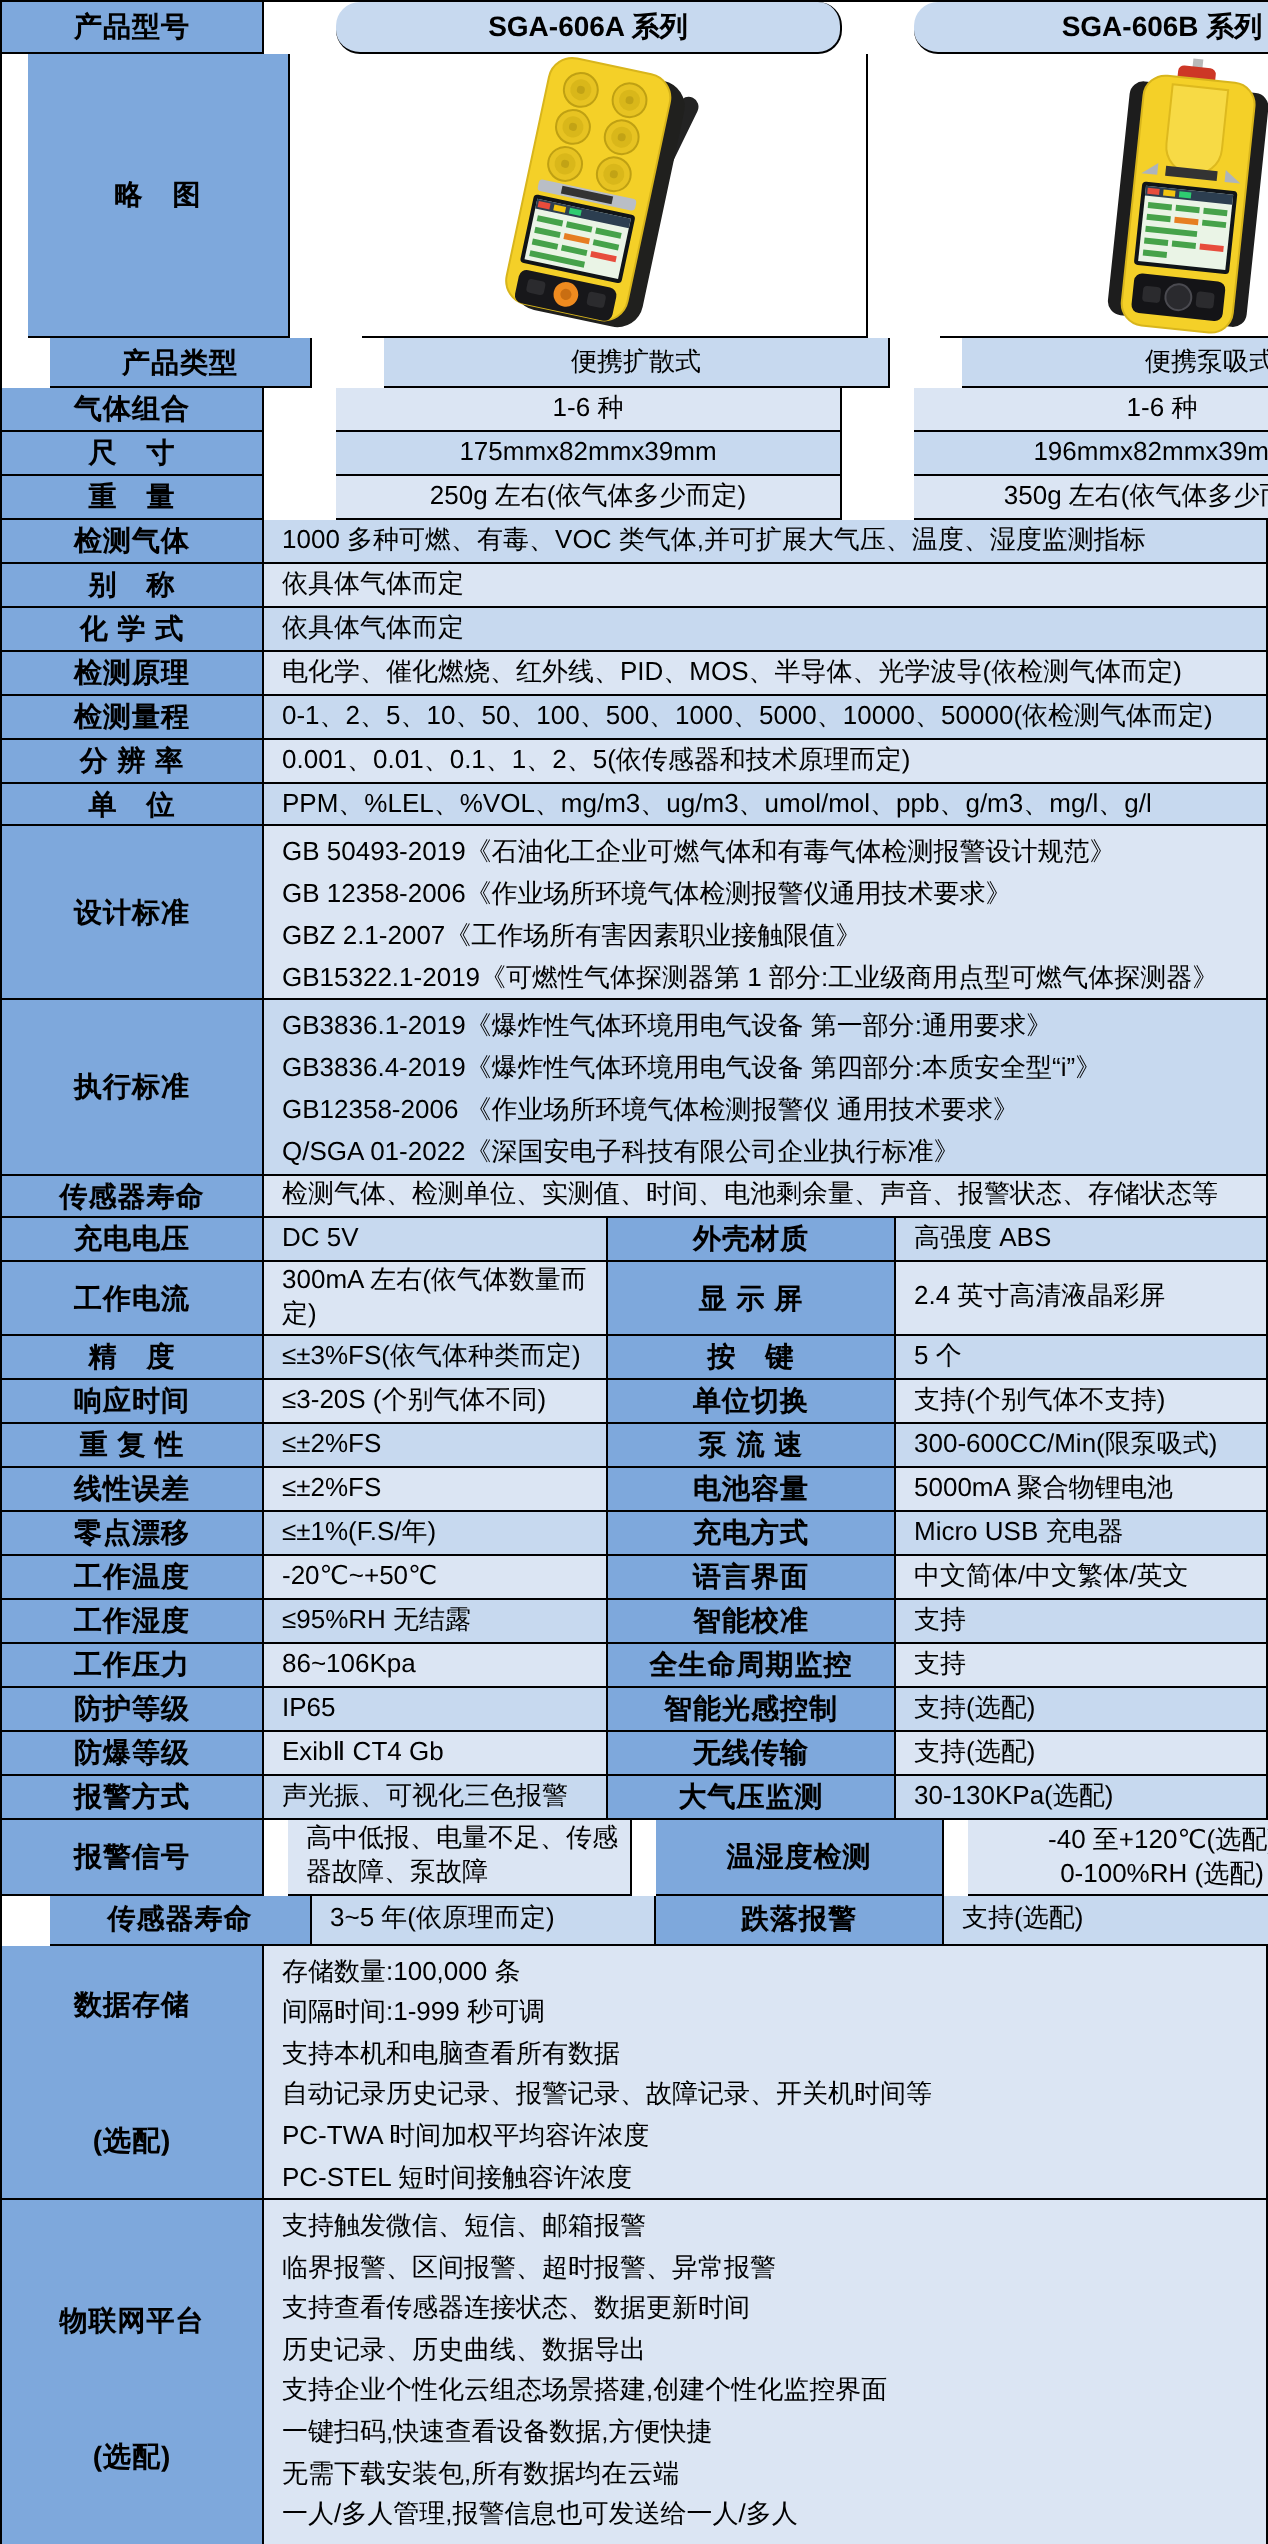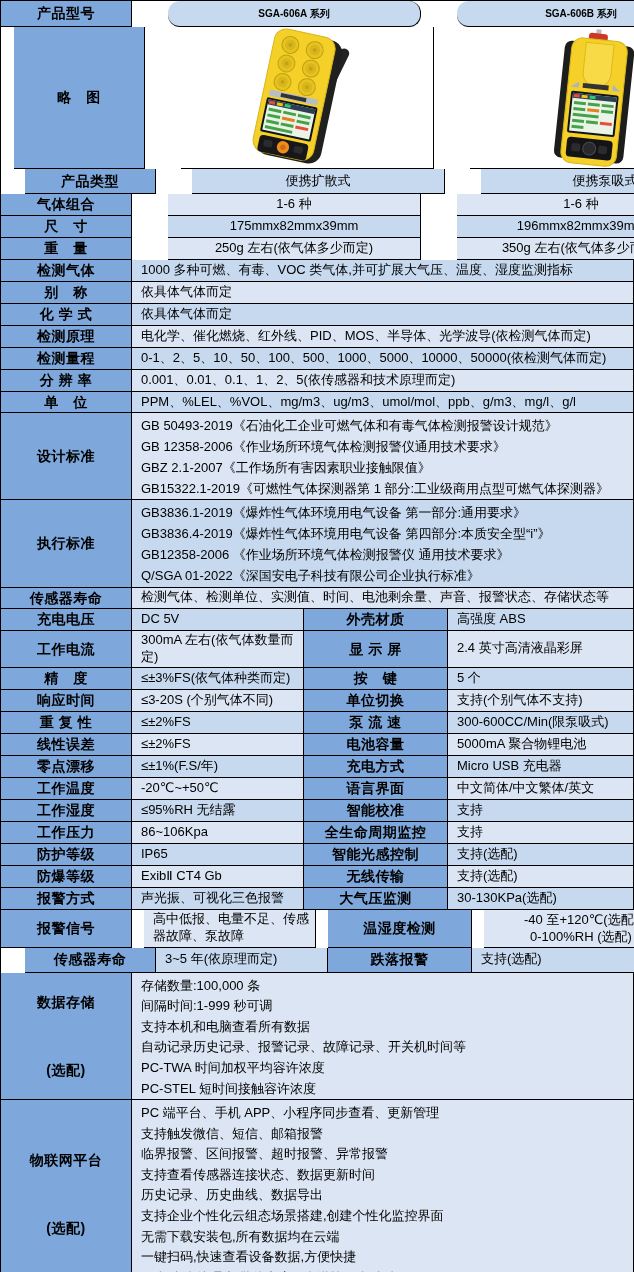--- a/index.html
+++ b/index.html
@@ -17,21 +17,21 @@
   .r4{grid-template-columns:131px 172px 144px 186px;}
   .c{
     border-right:1px solid var(--bd);
     border-bottom:1px solid var(--bd);
     box-sizing:border-box;
     display:flex;align-items:center;justify-content:center;
     text-align:center;font-size:13px;line-height:1.3;
     overflow:hidden;padding:1px 4px;
   }
   .lab{background:var(--labbg);font-weight:bold;font-size:14px;letter-spacing:.5px;}
-  .hv{font-weight:bold;font-size:10px;border-radius:12px;}
+  .hv{font-weight:bold;font-size:14px;border-radius:12px;}
   .bgA{background:var(--bgA);}
   .bgB{background:var(--bgB);}
   .white{background:#fff;padding:0;}
   .vl{justify-content:flex-start;text-align:left;padding-left:9px;padding-right:6px;}
   .ml{display:block;text-align:left;padding:3px 0 0 9px;}
   .ml div{line-height:20.6px;}
   .ml4 div{line-height:20.8px;}
   .two{display:block;text-align:center;padding:1px 0 0 9px;}
   .two div{line-height:17px;}
   .labml{flex-direction:column;line-height:22px;gap:46px;}
@@ -349,25 +349,24 @@
       <div>PC-STEL 短时间接触容许浓度</div>
     </div>
   </div>
 
   <div class="row rs rh188">
     <div class="c lab labml">
       <div>物联网平台</div>
       <div>(选配)</div>
     </div>
     <div class="c ml bgA">
-      <div>PC 端平台、手机 APP、小程序同步查看、更新管理</div>
       <div>支持触发微信、短信、邮箱报警</div>
       <div>临界报警、区间报警、超时报警、异常报警</div>
       <div>支持查看传感器连接状态、数据更新时间</div>
       <div>历史记录、历史曲线、数据导出</div>
       <div>支持企业个性化云组态场景搭建,创建个性化监控界面</div>
+      <div>一键扫码,快速查看设备数据,方便快捷</div>
       <div>无需下载安装包,所有数据均在云端</div>
-      <div>一键扫码,快速查看设备数据,方便快捷</div>
       <div>一人/多人管理,报警信息也可发送给一人/多人</div>
     </div>
   </div>
 
 </div>
 
 </body></html>

